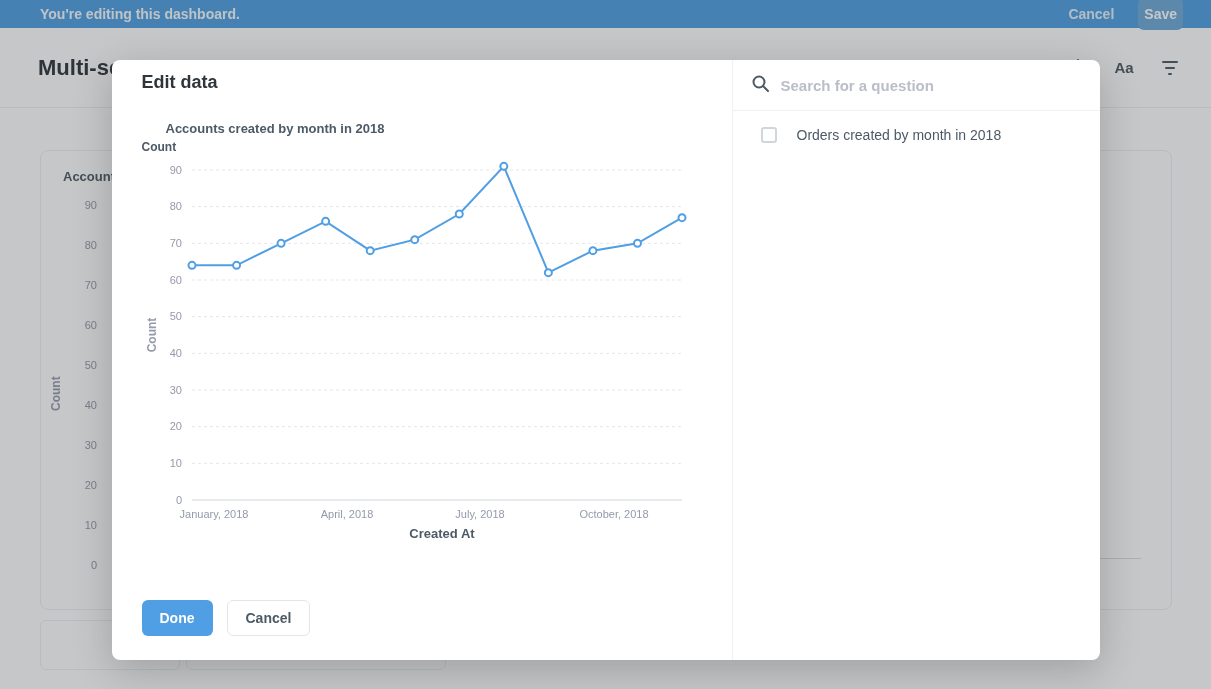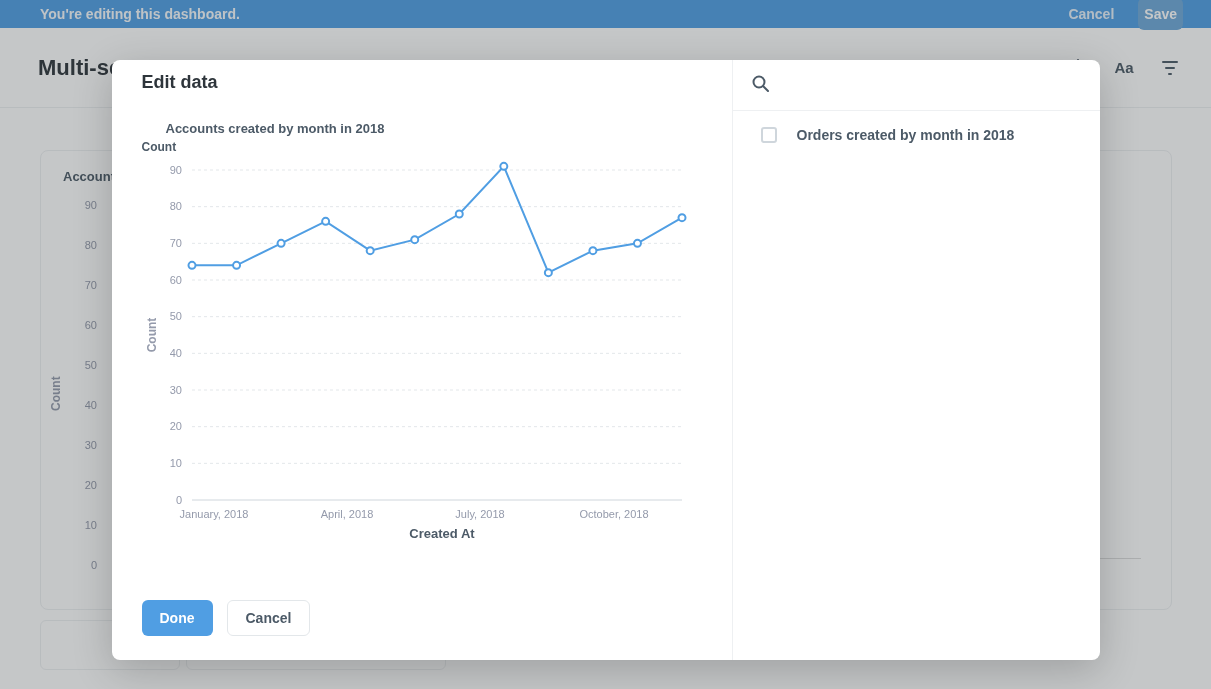--- a/index.html
+++ b/index.html
@@ -63,21 +63,21 @@
   .ylabel-text { font-size: 12px; fill: #949aab; font-weight: 700; text-anchor: middle; }
   .xlabel-text { font-size: 13px; fill: #4c5a67; font-weight: 700; text-anchor: middle; }
 
   .modal-footer { margin-top: auto; display: flex; gap: 14px; padding-top: 12px; }
   .btn-primary { background: #509ee3; color: #fff; border-radius: 6px; padding: 9px 18px; font-weight: 700; font-size: 14px; cursor: pointer; border:0;}
   .btn-secondary { background: #fff; color: #4c5a67; border: 1px solid #e3e7ea; border-radius: 6px; padding: 9px 18px; font-weight: 700; font-size: 14px; cursor: pointer; }
 
   .search-row { display: flex; align-items: center; gap: 12px; padding: 14px 18px; border-bottom: 1px solid #eef0f2; }
   .search-row input { border: 0; outline: 0; font-size: 15px; font-weight: 700; color: #2e353b; width: 100%; }
   .search-row input::placeholder { color: #b9bec8; font-weight: 700; }
-  .qrow { display: flex; align-items: flex-end; gap: 20px; padding: 16px 32px 16px 28px; font-size: 14px; color: #4c5a67; cursor: pointer; font-weight: bold; }
+  .qrow { display: flex; align-items: flex-end; gap: 20px; padding: 16px 32px 16px 28px; font-size: 14px; color: #4c5a67; cursor: pointer; }
   .chk { width: 16px; height: 16px; border: 2px solid #cfd6dc; border-radius: 3px; display:inline-block; }
 </style>
 </head>
 <body>
 
 <div class="edit-banner">
   <div class="msg">You're editing this dashboard.</div>
   <div class="btns">
     <div class="btn-ghost">Cancel</div>
     <div class="btn-save">Save</div>
@@ -195,20 +195,21 @@
     </div>
 
     <div class="modal-right">
       <div class="search-row">
         <span>
           <svg width="18" height="18" viewBox="0 0 18 18">
               <circle cx="8" cy="8" r="5.5" stroke="#4c5a67" stroke-width="2" fill="none"></circle>
               <line x1="12.5" y1="12.5" x2="17" y2="17" stroke="#4c5a67" stroke-width="2" stroke-linecap="round"></line>
             </svg>
         </span>
+        <input type="text" placeholder="Search for a question" style="">
       </div>
       <div class="qrow">
         <span class="chk"></span>
         <span>Orders created by month in 2018</span>
       </div>
     </div>
   </div>
 </div>
 
 </body></html>

